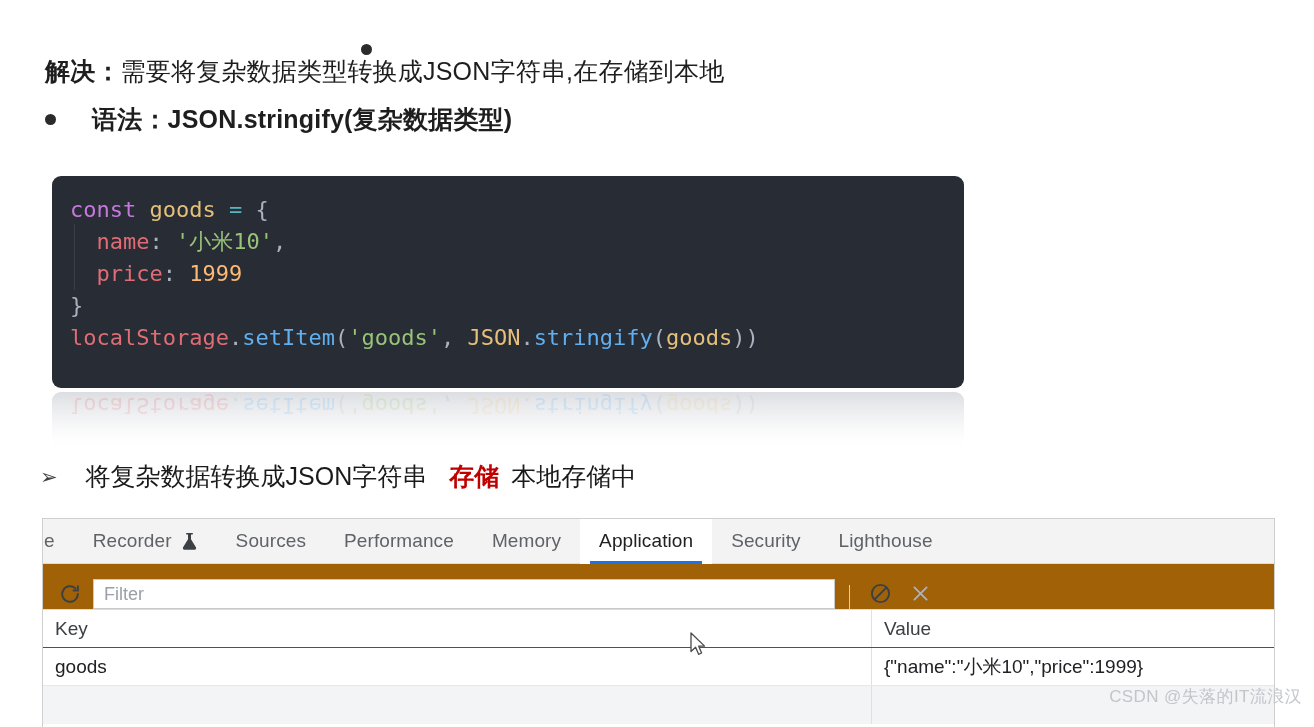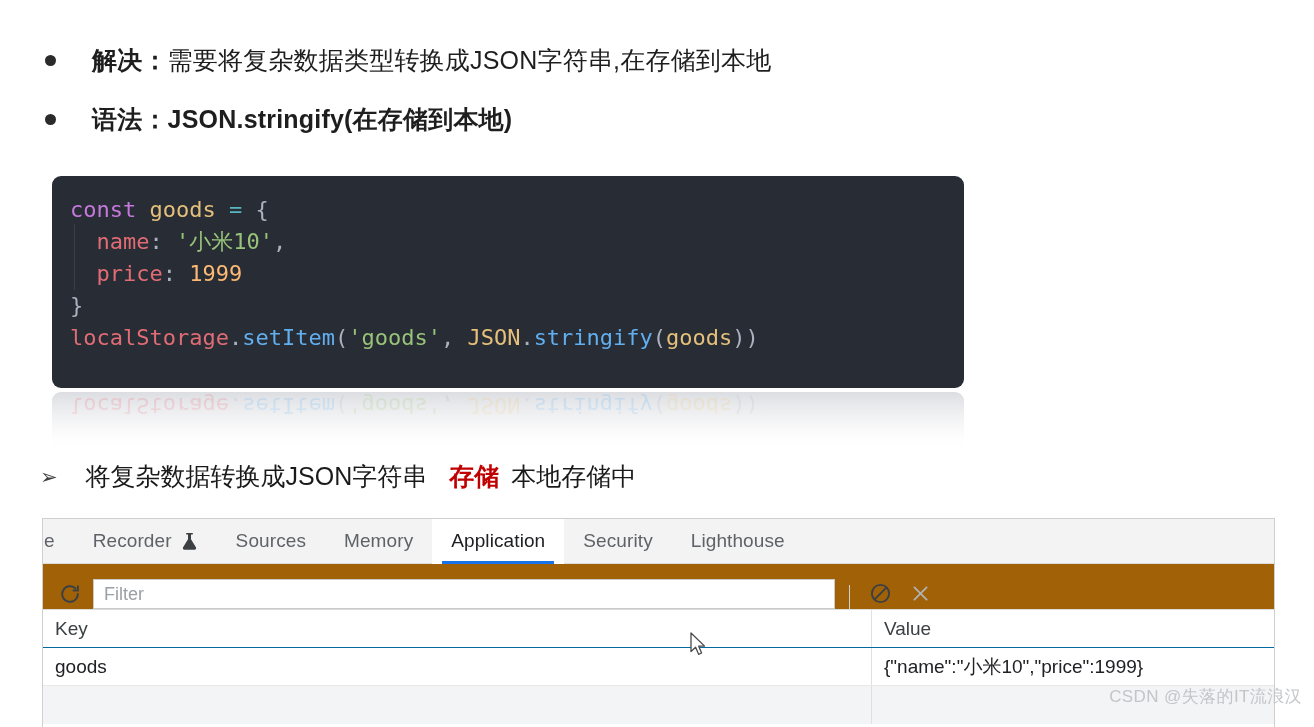--- a/index.html
+++ b/index.html
@@ -32,21 +32,21 @@
   .bullet-text {
     font-size: 25px;
     color: #1e1e1e;
     white-space: nowrap;
     letter-spacing: 0.2px;
   }
   .bullet-text .lead { font-weight: bold; }
   .bullet-text .body { font-weight: normal; }
   .bullet-text .bodybold { font-weight: bold; }
 
-  #bullet-1 { left: 45px; top: 44px; }
+  #bullet-1 { left: 45px; top: 44px; flex-direction: column; }
   #bullet-2 { left: 45px; top: 103px; }
 
   
   #code-block {
     position: absolute;
     left: 52px; top: 176px;
     width: 912px; height: 212px;
     background: #282c34;
     border-radius: 9px;
     padding: 18px 0 14px 18px;
@@ -259,21 +259,21 @@
   <div class="bullet-row" id="bullet-1">
     <span class="bullet-dot"></span>
     <span class="bullet-text">
       <span class="lead">解决：</span><span class="body">需要将复杂数据类型转换成JSON字符串,在存储到本地</span>
     </span>
   </div>
 
   <div class="bullet-row" id="bullet-2">
     <span class="bullet-dot"></span>
     <span class="bullet-text">
-      <span class="lead">语法：</span><span class="bodybold">JSON.stringify(在存储到本地)</span>
+      <span class="lead">语法：</span><span class="bodybold">JSON.stringify(复杂数据类型)</span>
     </span>
   </div>
 
   <div id="code-block">
     <div class="indent-guide"></div>
     <div id="code-lines">
         <div class="code-line"><span class="tk-kw">const</span><span class="tk-punc"> </span><span class="tk-var">goods</span><span class="tk-punc"> </span><span class="tk-op">=</span><span class="tk-punc"> </span><span class="tk-punc">{</span></div>
         <div class="code-line"><span class="tk-punc">  </span><span class="tk-prop">name</span><span class="tk-punc">: </span><span class="tk-str">'小米10'</span><span class="tk-punc">,</span></div>
         <div class="code-line"><span class="tk-punc">  </span><span class="tk-prop">price</span><span class="tk-punc">: </span><span class="tk-num">1999</span></div>
         <div class="code-line"><span class="tk-punc">}</span></div>
@@ -302,20 +302,23 @@
           <span>ole</span>
         </div>
         <div class="dt-tab">
           <span>Recorder</span>
           <svg width="17" height="19" viewBox="0 0 17 19" class="flask-icon">
             <path d="M5.2 1h6.6v1.6H10v4.6l4.9 8.1c.7 1.1-.1 2.5-1.4 2.5H3.5c-1.3 0-2.1-1.4-1.4-2.5L7 7.2V2.6H5.2z" fill="#3c4043"></path>
           </svg>
         </div>
         <div class="dt-tab">
           <span>Sources</span>
+        </div>
+        <div class="dt-tab">
+          <span>Performance</span>
         </div>
         <div class="dt-tab">
           <span>Memory</span>
         </div>
         <div class="dt-tab active">
           <span>Application</span>
         </div>
         <div class="dt-tab">
           <span>Security</span>
         </div>

